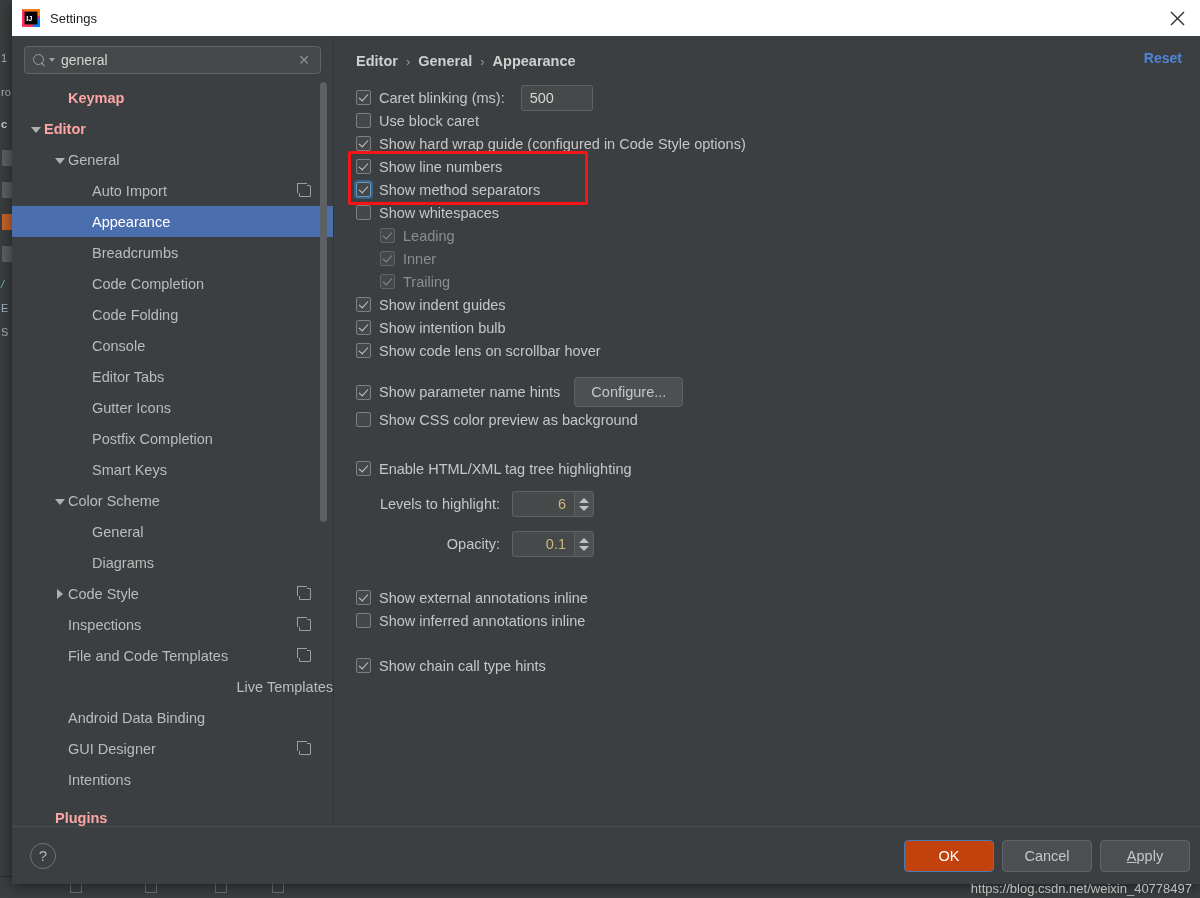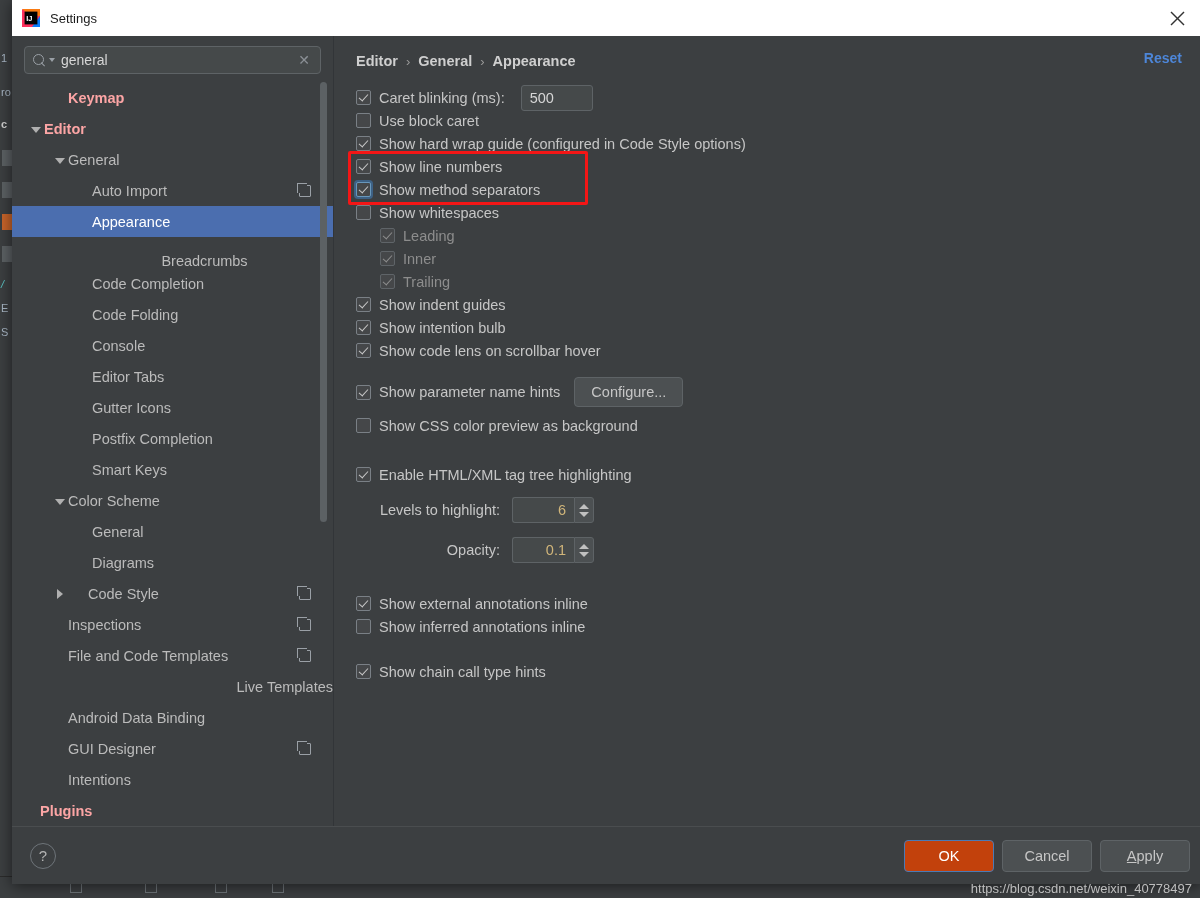--- a/index.html
+++ b/index.html
@@ -290,21 +290,21 @@
             </div>
             <div class="tree-row" style="padding-left: 64px;">
               <span class="twisty"></span>
               <span>Auto Import</span>
               <span class="copy-ic"></span>
             </div>
             <div class="tree-row selected" style="padding-left: 64px;">
               <span class="twisty"></span>
               <span>Appearance</span>
             </div>
-            <div class="tree-row" style="padding-left: 64px; flex-direction: column;">
+            <div class="tree-row" style="padding-left: 64px;">
               <span class="twisty"></span>
               <span>Breadcrumbs</span>
             </div>
             <div class="tree-row" style="padding-left: 64px;">
               <span class="twisty"></span>
               <span>Code Completion</span>
             </div>
             <div class="tree-row" style="padding-left: 64px;">
               <span class="twisty"></span>
               <span>Code Folding</span>
@@ -334,21 +334,21 @@
               <span>Color Scheme</span>
             </div>
             <div class="tree-row" style="padding-left: 64px;">
               <span class="twisty"></span>
               <span>General</span>
             </div>
             <div class="tree-row" style="padding-left: 64px;">
               <span class="twisty"></span>
               <span>Diagrams</span>
             </div>
-            <div class="tree-row" style="padding-left: 40px; gap: 20px;">
+            <div class="tree-row" style="padding-left: 40px;">
               <span class="twisty right"></span>
               <span>Code Style</span>
               <span class="copy-ic"></span>
             </div>
             <div class="tree-row" style="padding-left: 40px;">
               <span class="twisty"></span>
               <span>Inspections</span>
               <span class="copy-ic"></span>
             </div>
             <div class="tree-row" style="padding-left: 40px;">
@@ -366,21 +366,21 @@
             </div>
             <div class="tree-row" style="padding-left: 40px;">
               <span class="twisty"></span>
               <span>GUI Designer</span>
               <span class="copy-ic"></span>
             </div>
             <div class="tree-row" style="padding-left: 40px;">
               <span class="twisty"></span>
               <span>Intentions</span>
             </div>
-            <div class="tree-row bold" style="padding-left: 12px;">
+            <div class="tree-row bold" style="padding-left: 27px; align-items: flex-end;">
               <span class="twisty"></span>
               <span>Plugins</span>
             </div>
           <div class="sb-track"></div>
           <div class="sb-thumb" id="sb-thumb" style="top:2px;height:440px;"></div>
         </div>
       </div>
 
       <div class="main">
 
@@ -447,21 +447,21 @@
                 <span class="lbl">Show code lens on scrollbar hover</span>
               </div>
             </div>
 
           <div class="row gap-top" style="height:32px;">
             <span class="cb checked"></span>
             <span class="lbl">Show parameter name hints</span>
             <span class="btn">Configure...</span>
           </div>
 
-          <div class="row" style="margin-top:6px;">
+          <div class="row" style="">
             <span class="cb"></span>
             <span class="lbl">Show CSS color preview as background</span>
           </div>
 
           <div class="row gap-top" style="margin-top:26px;">
             <span class="cb checked"></span>
             <span class="lbl">Enable HTML/XML tag tree highlighting</span>
           </div>
 
           <div class="spin-row" style="margin-top:10px;">

